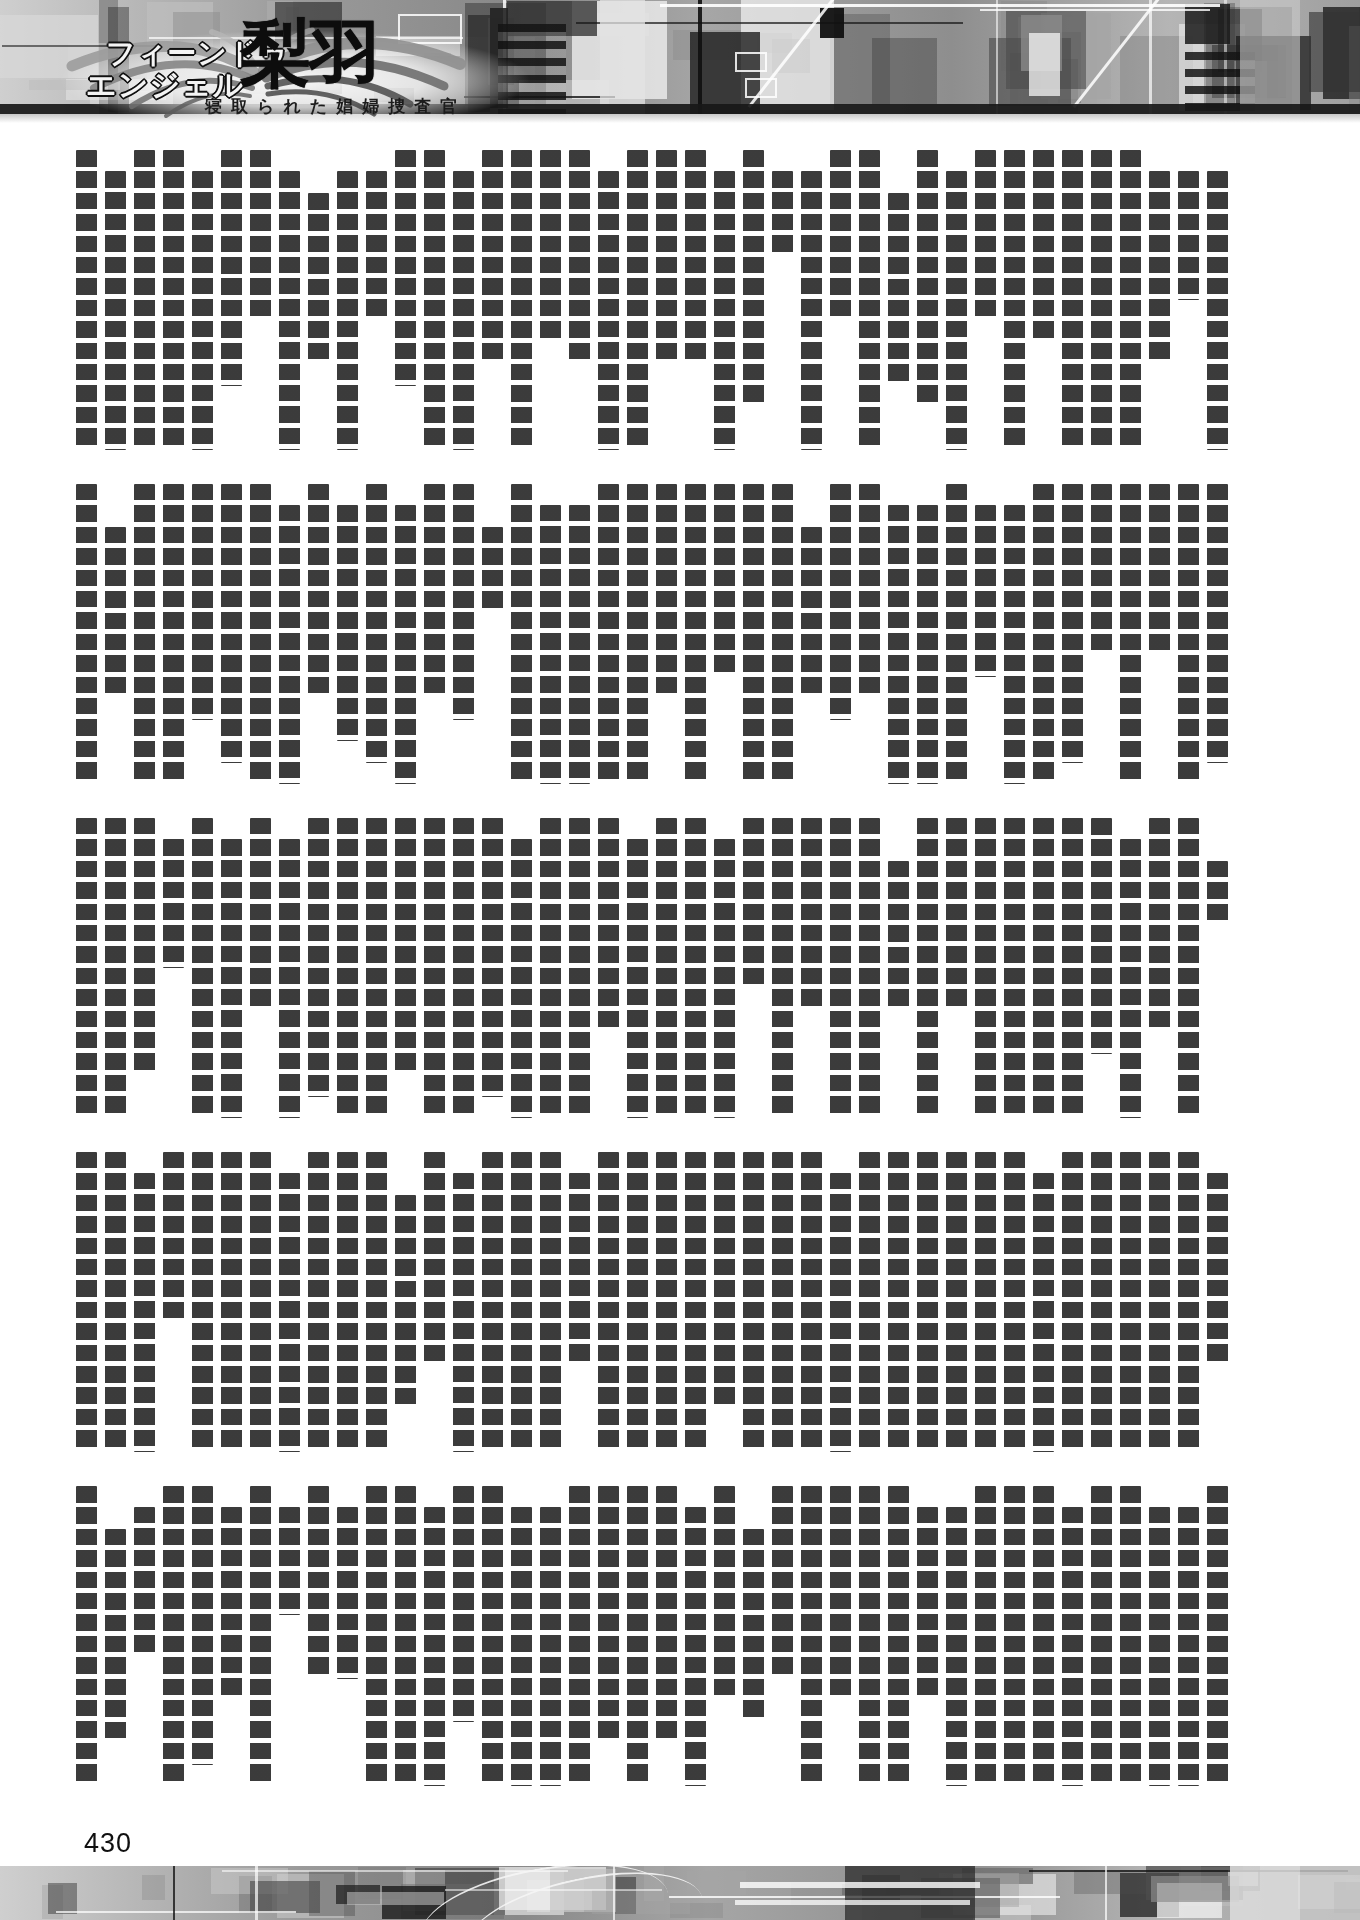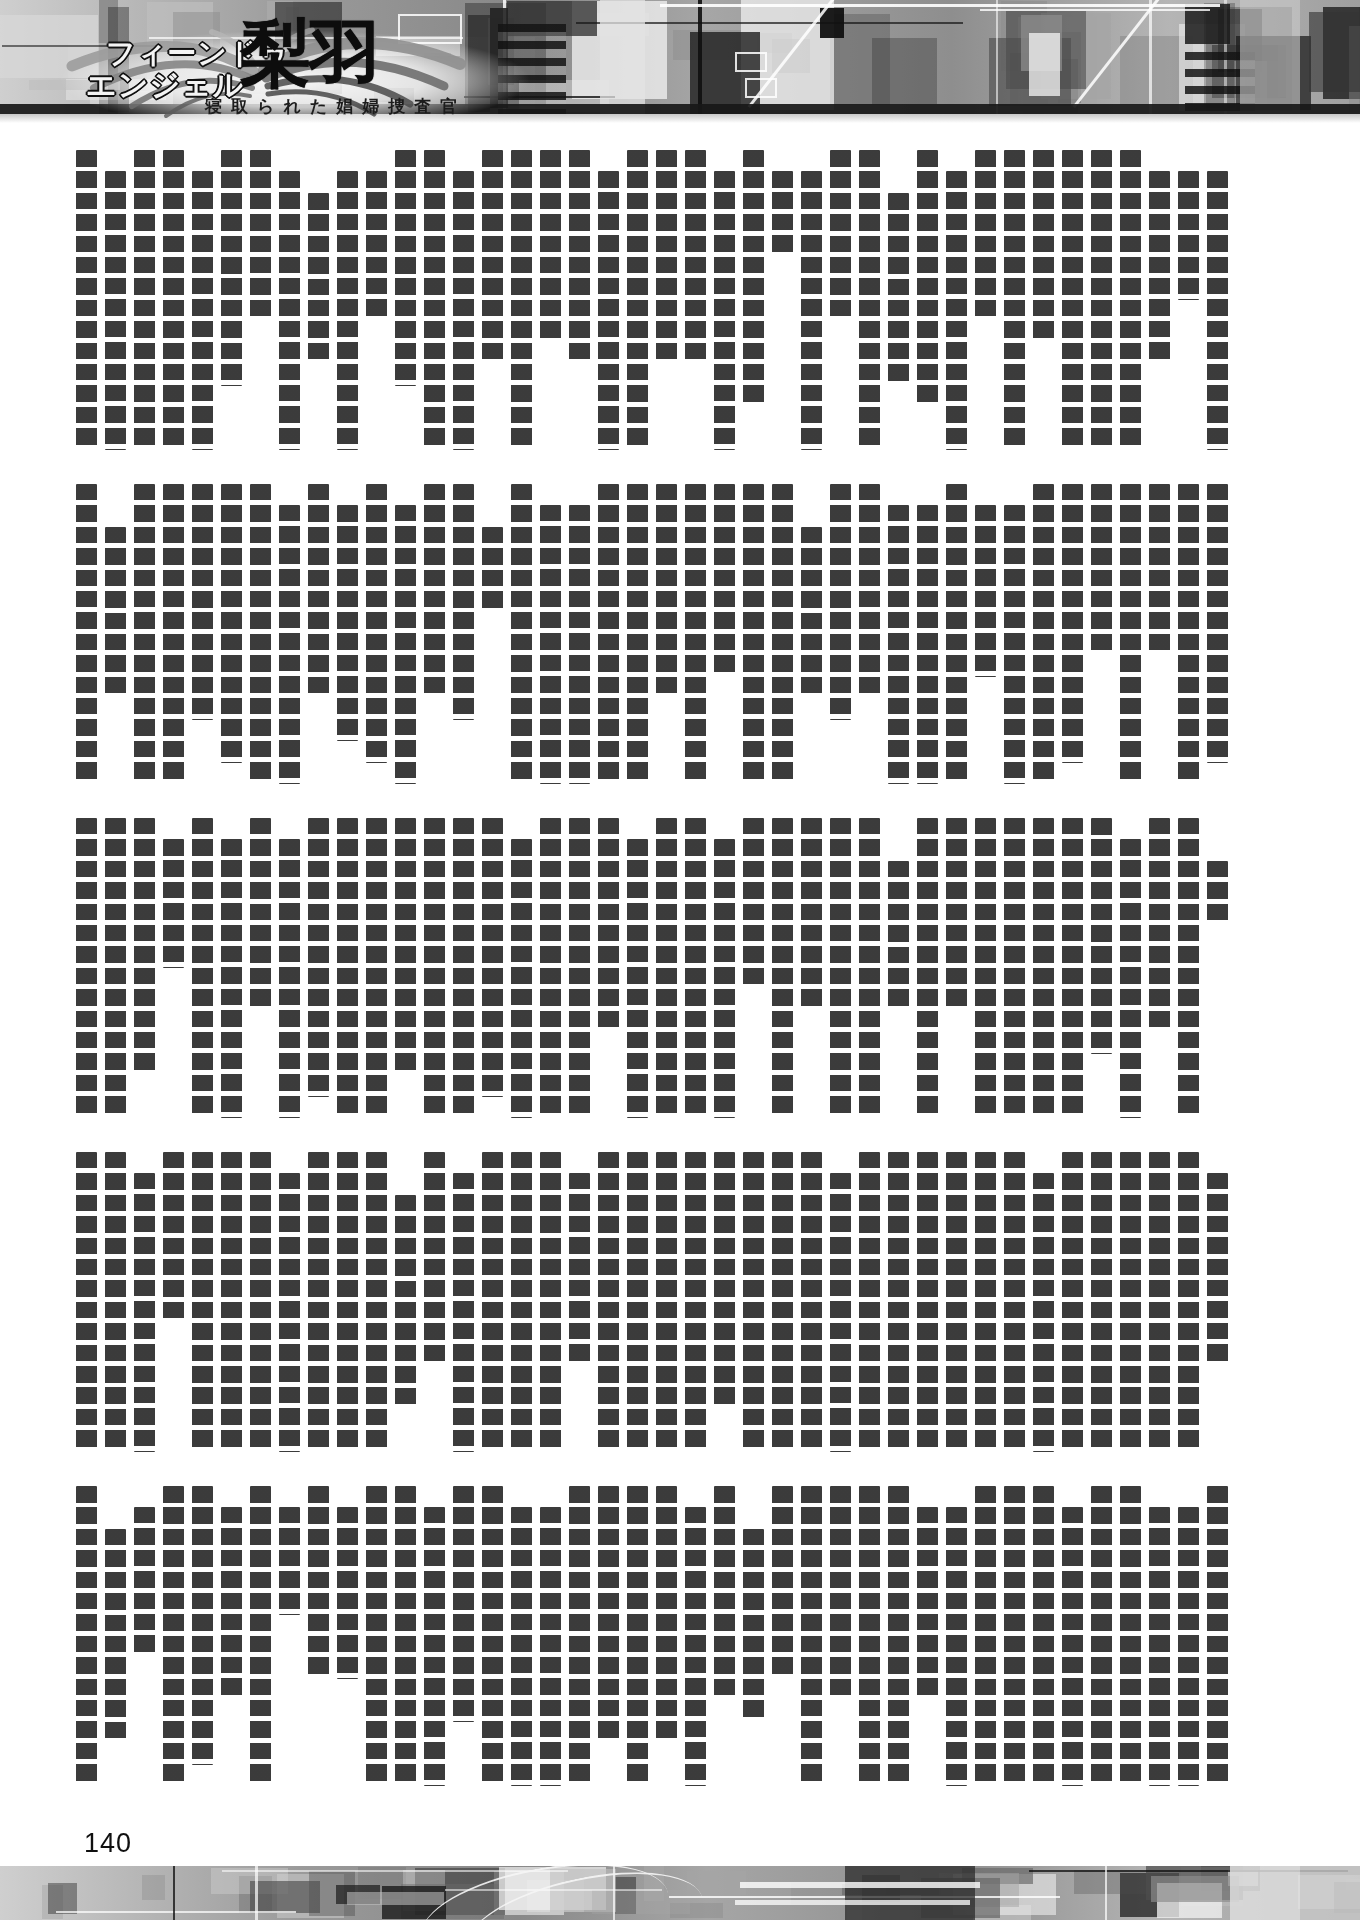--- a/index.html
+++ b/index.html
@@ -782,21 +782,21 @@
       </div>
       <div class="tcol">
         <div class="tfill" style="margin-top: 42.8571px; height: 214.286px;"></div>
       </div>
       <div class="tcol">
         <div class="tfill" style="margin-top: 0px; height: 300px;"></div>
       </div>
     </div>
   </div>
 
-<div id="page-number">140</div>
+<div id="page-number">430</div>
 
 <div id="footer-strip" class="strip">
     <span class="blk" style="left: 1201.26px; top: 0.269322px; width: 58.779px; height: 25.1254px; background: rgb(26, 26, 26); opacity: 0.41;"></span>
     <span class="blk" style="left: 1119.52px; top: 6.95984px; width: 59.9611px; height: 44.1974px; background: rgb(26, 26, 26); opacity: 0.73;"></span>
     <span class="blk" style="left: 973.403px; top: 39.3315px; width: 57.7834px; height: 14.3558px; background: rgb(191, 191, 191); opacity: 0.71;"></span>
     <span class="blk" style="left: 493.761px; top: 5.20971px; width: 70.6753px; height: 44.2229px; background: rgb(217, 217, 217); opacity: 0.78;"></span>
     <span class="blk" style="left: 276.547px; top: 7.55878px; width: 67.1806px; height: 44.3507px; background: rgb(191, 191, 191); opacity: 0.72;"></span>
     <span class="blk" style="left: 526.84px; top: 14.1107px; width: 57.5831px; height: 32.2307px; background: rgb(239, 239, 239); opacity: 0.36;"></span>
     <span class="blk" style="left: 239.271px; top: 9.67023px; width: 32.4783px; height: 37.817px; background: rgb(106, 106, 106); opacity: 0.44;"></span>
     <span class="blk" style="left: 1181.4px; top: 1.38154px; width: 61.5043px; height: 38.5815px; background: rgb(191, 191, 191); opacity: 0.56;"></span>

